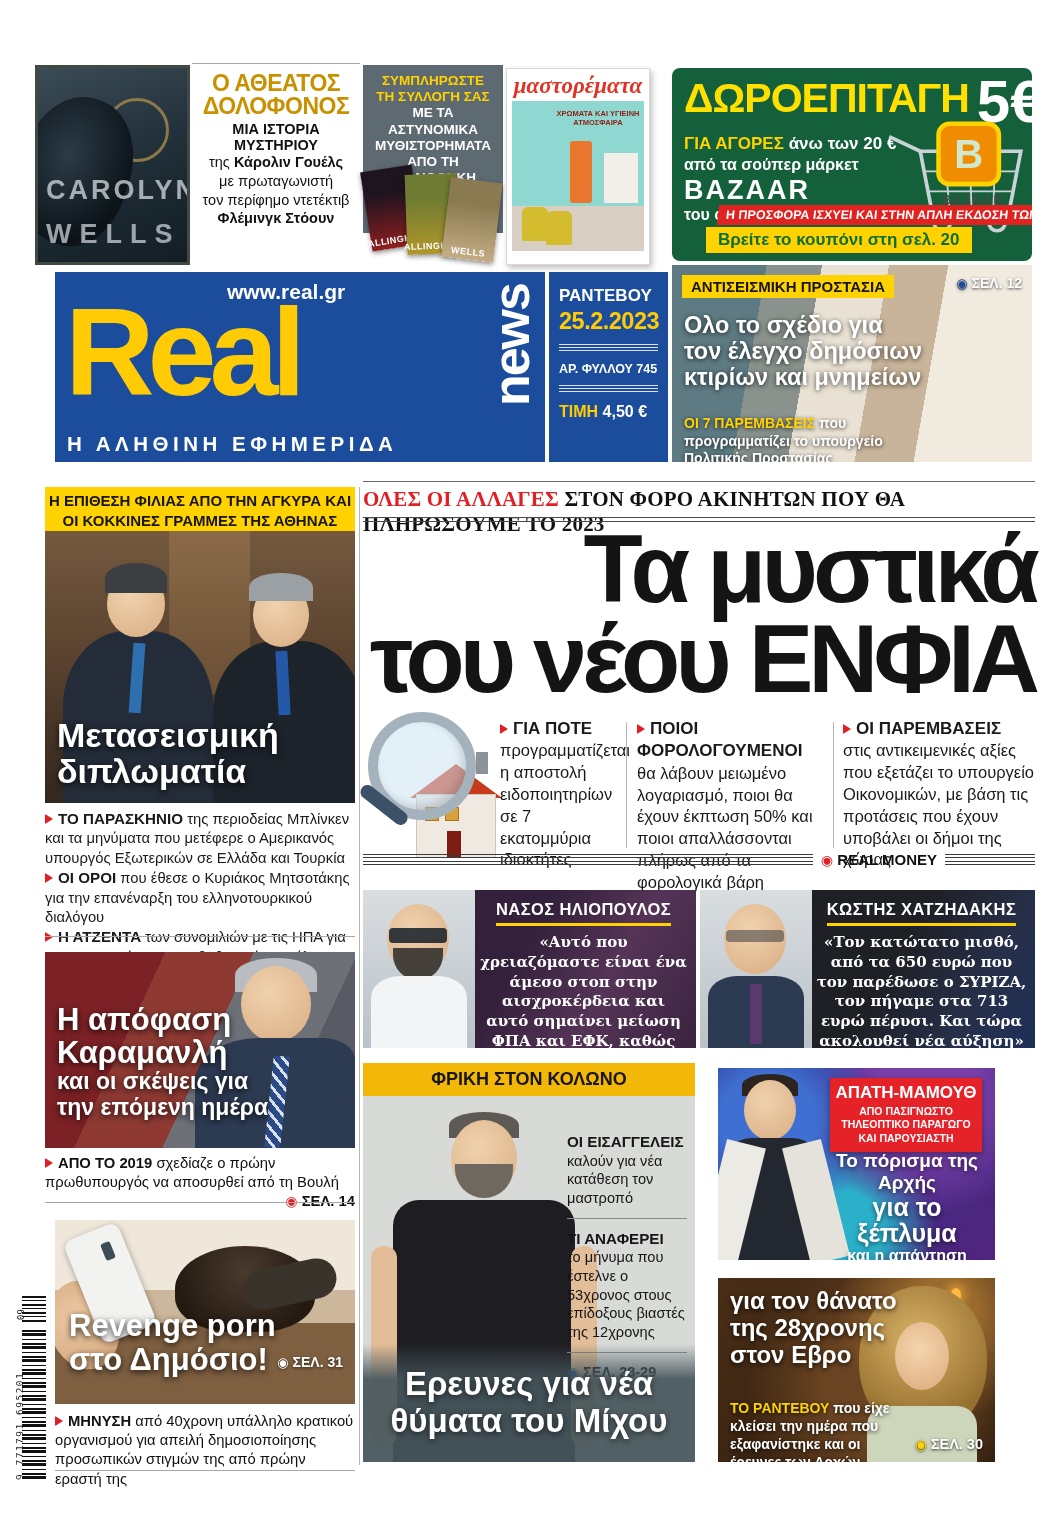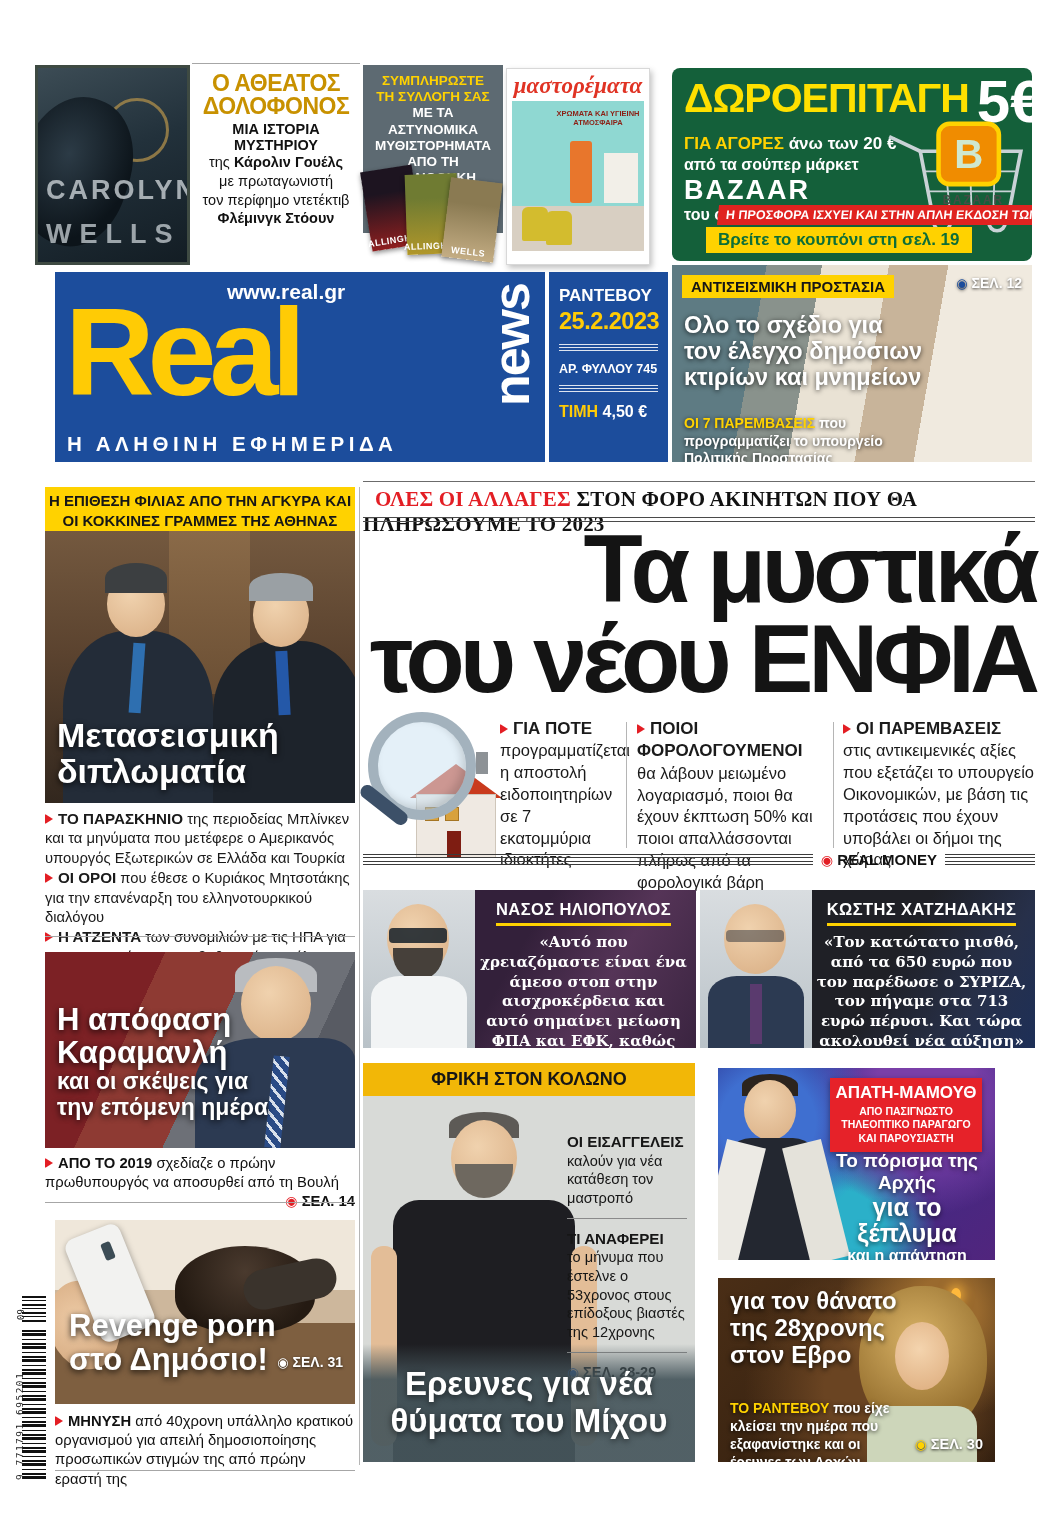--- a/index.html
+++ b/index.html
@@ -149,21 +149,21 @@
   .bar .n1{position:absolute;left:0px;top:24px;transform:rotate(-90deg);transform-origin:left top;
      font-size:9px;font-family:"DejaVu Sans Mono",monospace;color:#222;}
   .bar .b2{position:absolute;left:6px;top:34px;width:24px;height:150px;
      background:repeating-linear-gradient(to bottom,#111 0 2px,#fff 2px 3px,#111 3px 6px,#fff 6px 9px,#111 9px 10px,#fff 10px 13px);}
   .bar .n2{position:absolute;left:-2px;top:184px;transform:rotate(-90deg);transform-origin:left top;
      font-size:9.5px;letter-spacing:1.5px;font-family:"DejaVu Sans Mono",monospace;color:#222;white-space:nowrap;}
 
   
   .kickline{left:363px;top:487px;width:672px;font-family:"Liberation Serif",serif;font-weight:bold;
      font-size:21px;letter-spacing:.2px;}
-  .kickline .ld{color:#e31e24;margin-left:12px;}
+  .kickline .ld{color:#e31e24;}
   .drule{left:363px;top:517px;width:672px;height:5px;border-top:1px solid #4a4a4a;border-bottom:1px solid #4a4a4a;box-sizing:border-box;}
   .bighead{left:363px;top:524px;width:672px;text-align:right;font-weight:800;color:#141414;
      font-size:97px;letter-spacing:-5px;line-height:.93;}
   .housewrap{left:368px;top:712px;width:128px;height:150px;}
   .lens{position:absolute;left:0;top:0;width:88px;height:88px;border-radius:50%;
      border:10px solid #a3b2bd;background:rgba(205,228,242,.55);box-shadow:inset -4px -4px 8px rgba(0,0,0,.15);}
   .lenshandle{position:absolute;left:-12px;top:86px;width:56px;height:14px;background:#3c5068;border-radius:7px;transform:rotate(38deg);}
   .house{position:absolute;right:0;bottom:4px;width:78px;height:62px;background:#efe9e2;border:1px solid #cfc6ba;}
   .roof{position:absolute;right:-6px;bottom:64px;width:0;height:0;
      border-left:46px solid transparent;border-right:46px solid transparent;border-bottom:34px solid #c93a1d;}
@@ -329,21 +329,21 @@
       <line x1="124" y1="44" x2="122" y2="106" stroke="#c9d2d6" stroke-width="2"></line>
       <line x1="46" y1="66" x2="146" y2="66" stroke="#c9d2d6" stroke-width="2"></line>
       <line x1="50" y1="88" x2="142" y2="88" stroke="#c9d2d6" stroke-width="2"></line>
       <circle cx="66" cy="122" r="9" fill="none" stroke="#c9d2d6" stroke-width="4"></circle>
       <circle cx="126" cy="122" r="9" fill="none" stroke="#c9d2d6" stroke-width="4"></circle>
       <rect x="62" y="14" width="66" height="66" rx="12" fill="#f08c00" stroke="#ffd200" stroke-width="5"></rect>
       <text x="95" y="62" text-anchor="middle" font-family="Liberation Sans, sans-serif" font-size="44" font-weight="bold" fill="#cfe8cf">B</text>
       <text x="100" y="102" text-anchor="middle" font-family="Liberation Sans, sans-serif" font-size="13" font-weight="bold" letter-spacing="2" fill="#454d45">BAZAAR</text>
     </svg>
     <div class="rednote">Η ΠΡΟΣΦΟΡΑ ΙΣΧΥΕΙ ΚΑΙ ΣΤΗΝ ΑΠΛΗ ΕΚΔΟΣΗ ΤΩΝ 2€</div>
-    <div class="coupon">Βρείτε το κουπόνι στη σελ. 19</div>
+    <div class="coupon">Βρείτε το κουπόνι στη σελ. 20</div>
   </div>
 
   <div class="abs mast">
     <div class="url">www.real.gr</div>
     <div class="real">Real</div>
     <div class="news">news</div>
     <div class="tag">Η ΑΛΗΘΙΝΗ ΕΦΗΜΕΡΙΔΑ</div>
   </div>
   <div class="abs datebox">
     <div class="day">ΡΑΝΤΕΒΟΥ</div>

